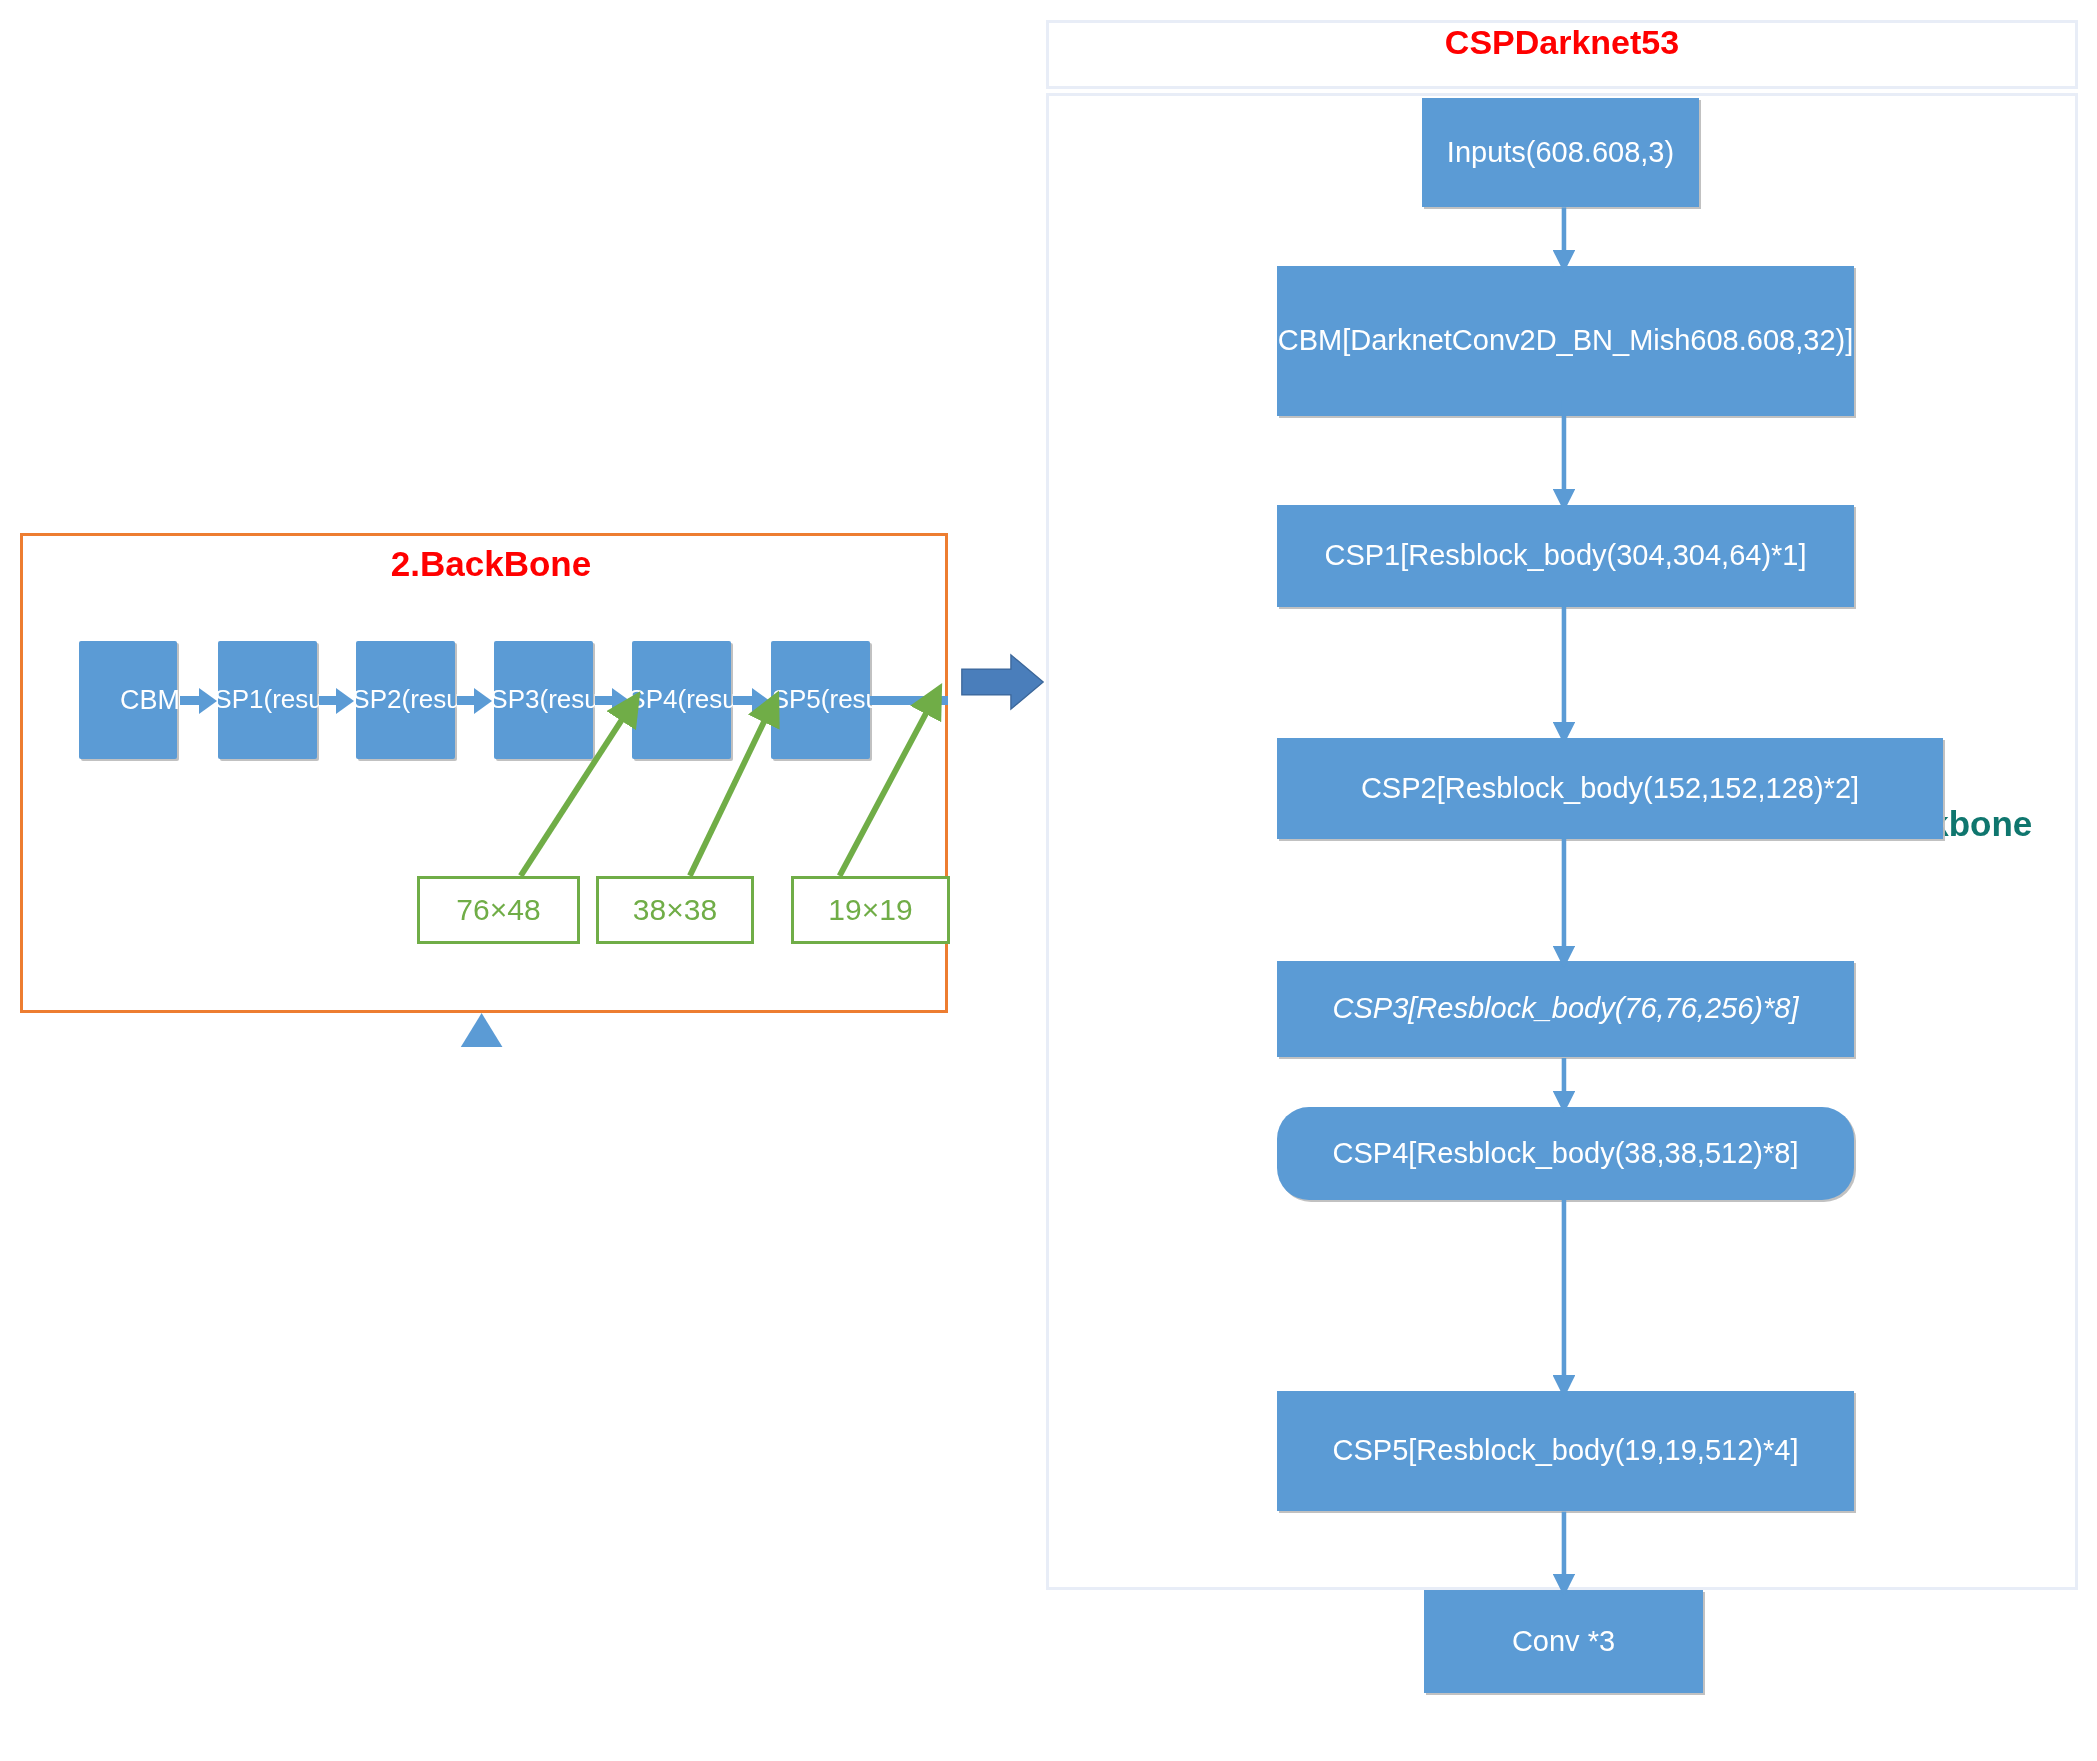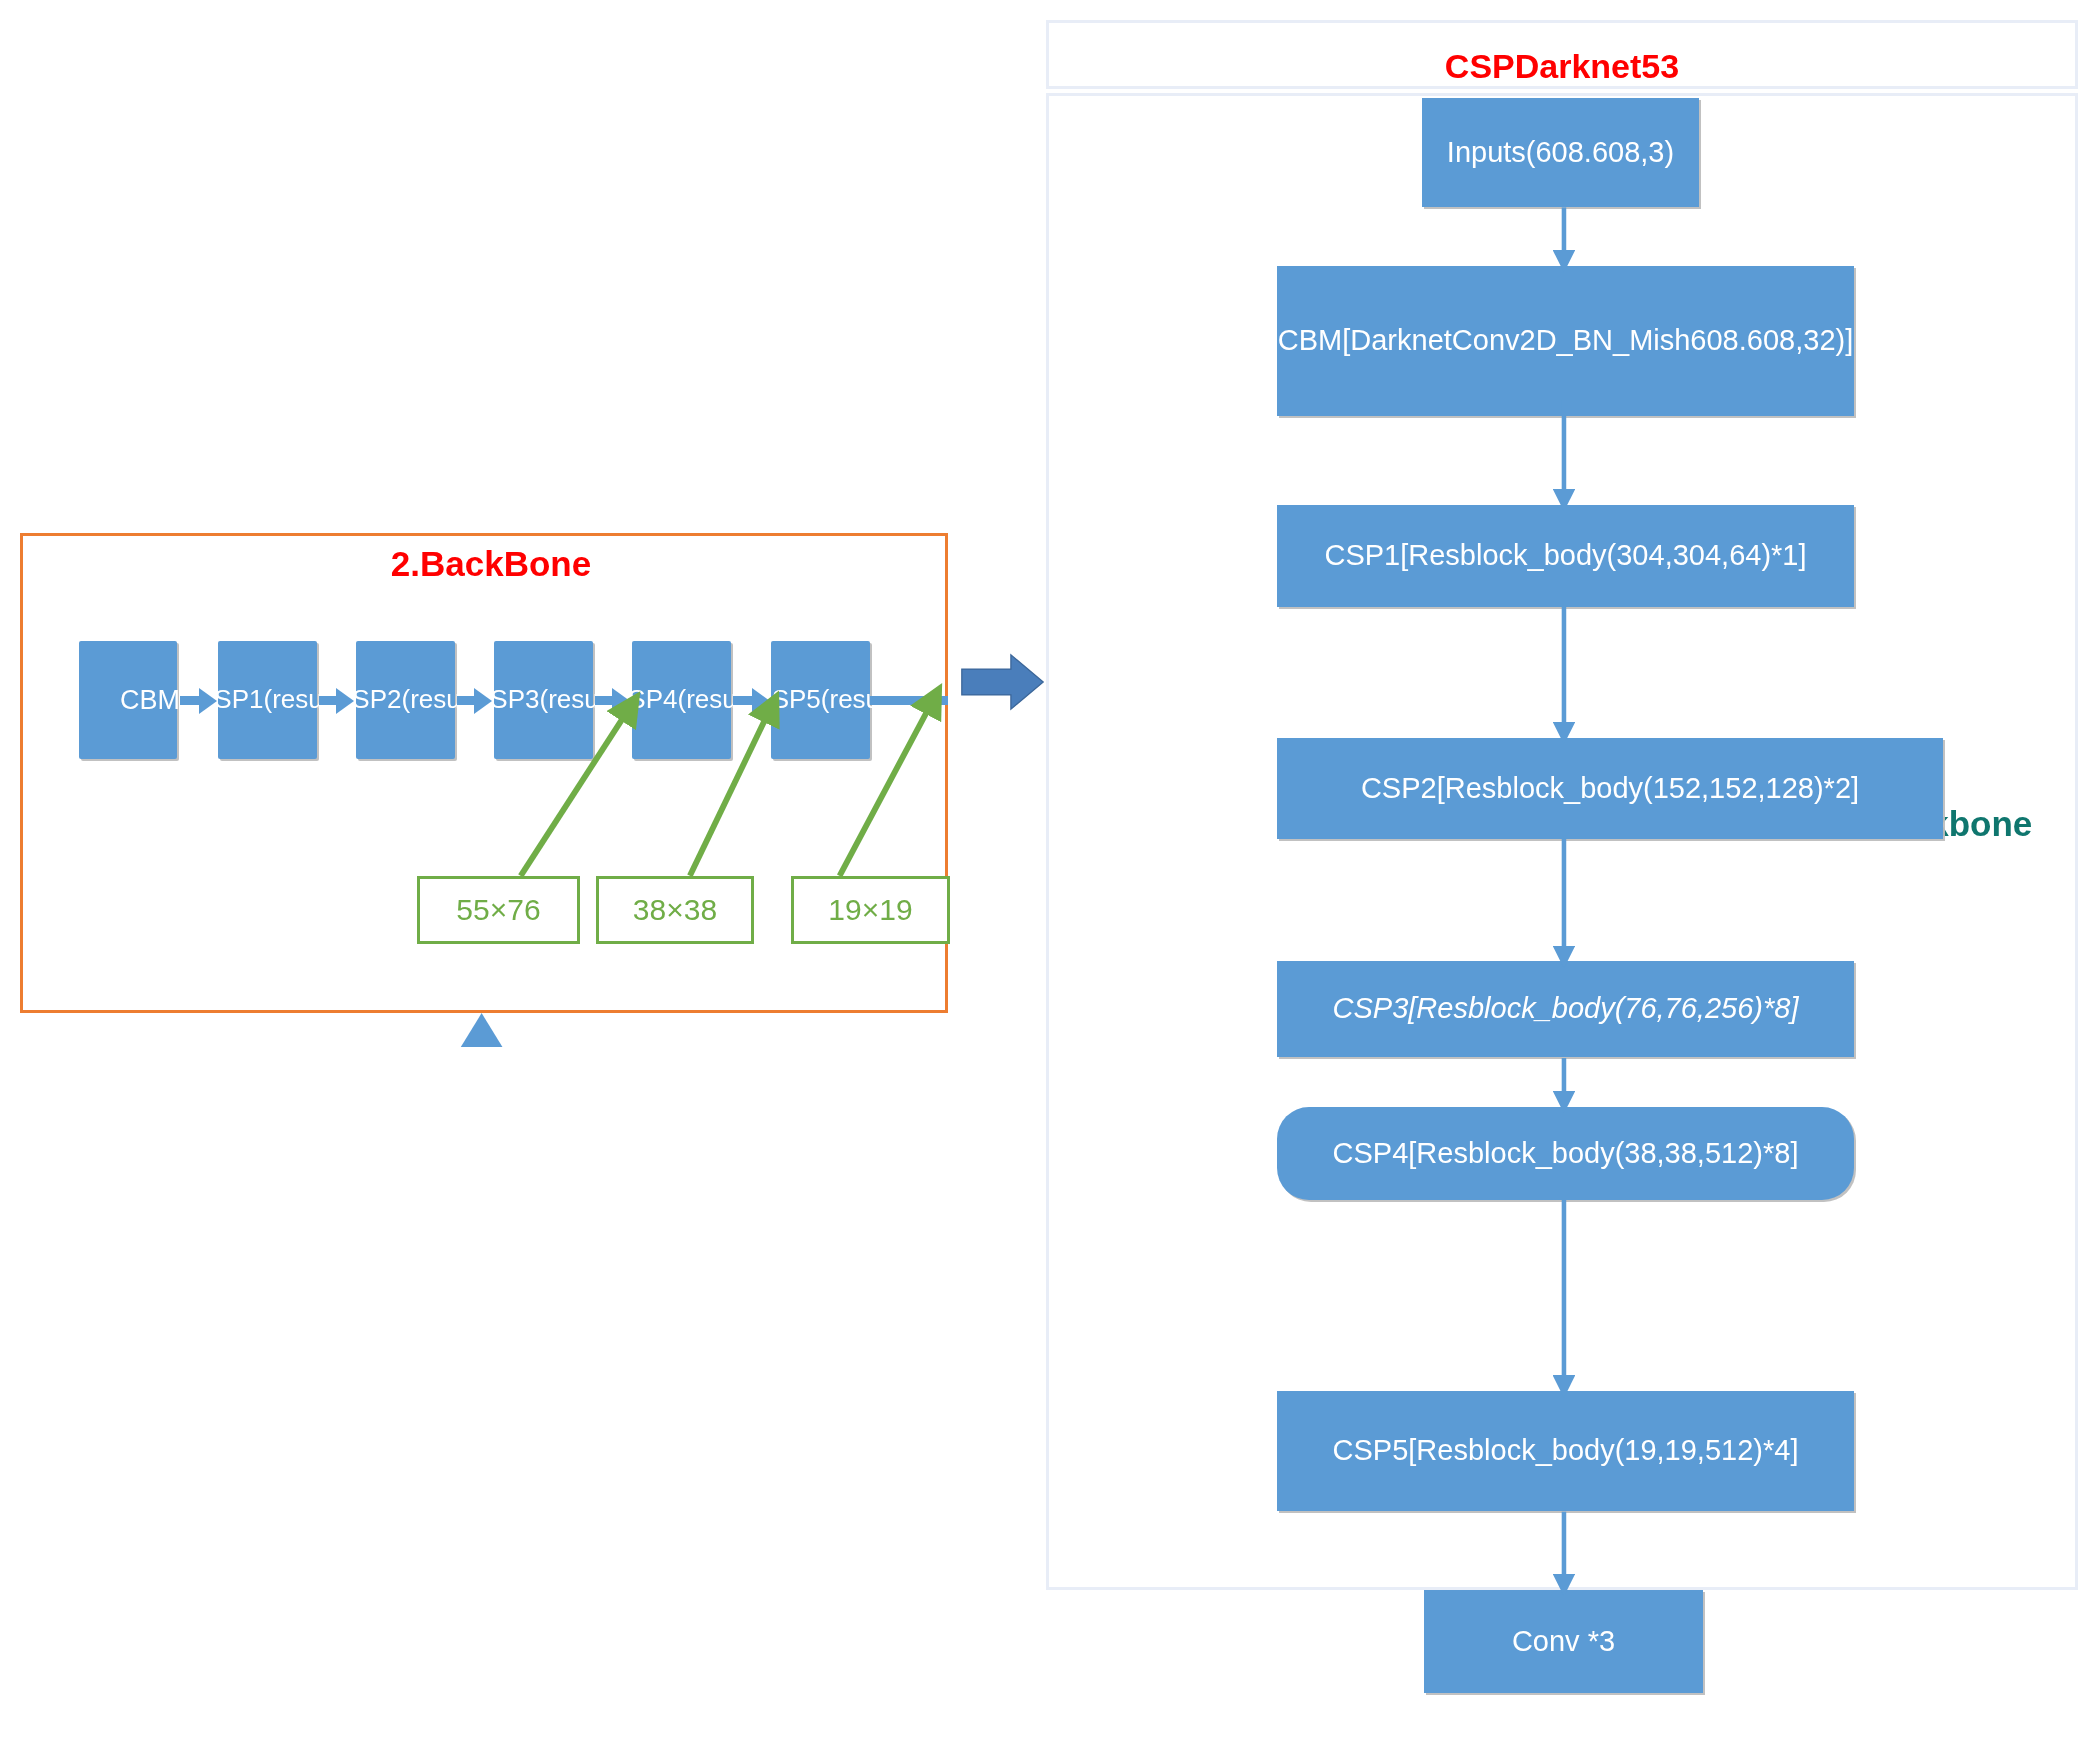--- a/index.html
+++ b/index.html
@@ -53,21 +53,21 @@
   
   .overlay{position:absolute;left:0;top:0;width:2097px;height:1762px;pointer-events:none;}
 
   
   #block-arrow{position:absolute;left:960px;top:651px;width:85px;height:62px;}
 
   
   #panel-header{
     position:absolute;left:1046px;top:19.5px;width:1032px;height:69px;
     border:3.3px solid #E8EDF7;box-sizing:border-box;background:#ffffff;
-    display:flex;align-items:flex-end;justify-content:center;
+    display:flex;align-items:flex-start;justify-content:center;
   }
   #panel-header-text{color:#FF0000;font-weight:bold;font-size:34px;}
   #panel-body{
     position:absolute;left:1046px;top:93px;width:1032px;height:1497px;
     border:3.3px solid #E8EDF7;box-sizing:border-box;background:#ffffff;
   }
   #backbone-label{
     position:absolute;left:1865px;top:804px;
     color:#0f766e;font-weight:bold;font-size:35px;
   }
@@ -88,21 +88,21 @@
 <div class="node rounded csp-small" style="left:632px;top:641px;">CSP4(resunit*8)</div>
 <div class="node rounded csp-small" style="left:771px;top:641px;">CSP5(resunit*4</div>
 
 <div class="h-arrow" style="left:180px;top:696px;width:19.5px;"></div>
 <div class="h-arrow" style="left:319px;top:696px;width:18px;"></div>
 <div class="h-arrow" style="left:457px;top:696px;width:18px;"></div>
 <div class="h-arrow" style="left:595px;top:696px;width:18px;"></div>
 <div class="h-arrow" style="left:733px;top:696px;width:19.5px;"></div>
 <div class="h-line" style="left:870px;top:696px;width:78px;"></div>
 
-<div class="green-box" style="left:417px;top:876px;width:163px;">55×76</div>
+<div class="green-box" style="left:417px;top:876px;width:163px;">76×48</div>
 <div class="green-box" style="left:596px;top:876px;width:158px;">38×38</div>
 <div class="green-box" style="left:791px;top:876px;width:159px;">19×19</div>
 
 <svg class="overlay" viewBox="0 0 3222 2706" width="2097" height="1762">
   <defs>
     <marker id="greenhead" markerWidth="6" markerHeight="6" refX="4.2" refY="3" orient="auto" markerUnits="strokeWidth">
       <path d="M0,0 L6,3 L0,6 z" fill="#70AD47"></path>
     </marker>
   </defs>
 

